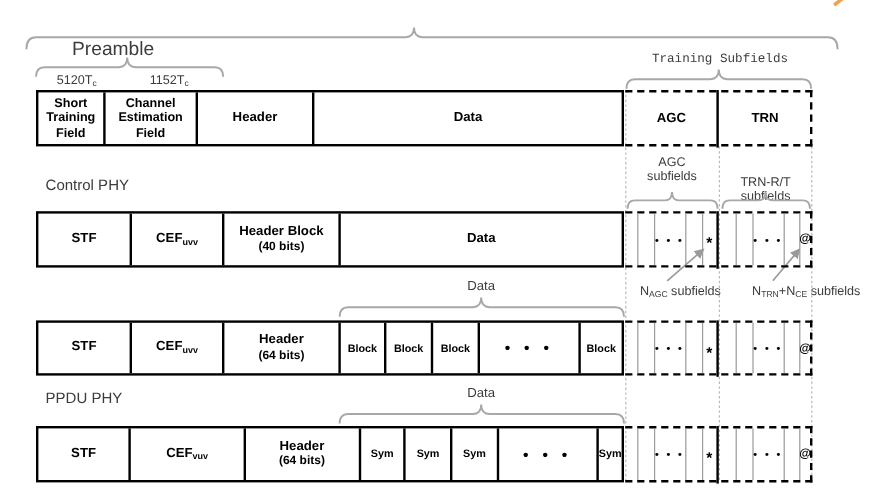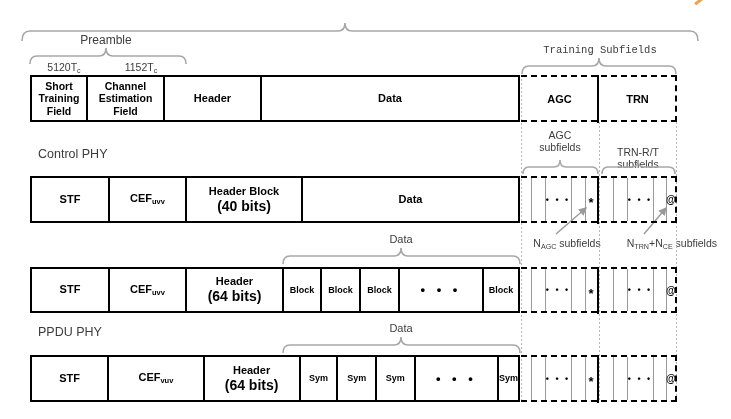--- a/index.html
+++ b/index.html
@@ -6,21 +6,21 @@
   #canvas{position:relative;width:731px;height:419px;background:#fff;overflow:hidden;
           font-family:"Liberation Sans","DejaVu Sans",sans-serif;}
   .lbl{position:absolute;color:#3c3c3c;font-size:12.5px;white-space:nowrap;}
   .small-lbl{position:absolute;color:#3c3c3c;font-size:10.5px;text-align:center;}
   .pre{white-space:pre-line;}
   sub{font-size:0.68em;vertical-align:-0.25em;}
   .box-row{position:absolute;border:2px solid #000;background:#fff;display:flex;box-sizing:border-box;z-index:2;}
   .cell{display:flex;flex-direction:column;align-items:center;justify-content:center;text-align:center;
         font-weight:bold;color:#000;font-size:11px;box-sizing:border-box;line-height:1.2;}
   .cell.bl{border-left:2px solid #000;}
-  .cell .note{font-size:14px;font-weight:bold;}
+  .cell .note{font-size:10px;font-weight:bold;}
   .cell.tri{font-size:10.5px;line-height:1.18;}
   .cell.small{font-size:9px;}
   .cell.wdots{font-size:13px;letter-spacing:4px;}
   .dashed-sec{position:absolute;left:521px;width:156px;border:2.5px dashed #000;border-left:none;
               box-sizing:border-box;background:transparent;z-index:2;}
   .vline{position:absolute;top:0;bottom:0;width:1px;background:#9a9a9a;}
   .vdiv{position:absolute;top:-2.5px;bottom:-2.5px;width:2px;background:#000;}
   .sym{position:absolute;top:0;bottom:0;display:flex;align-items:center;justify-content:center;
        font-weight:bold;color:#000;}
   .sym.dots{font-size:9px;letter-spacing:2px;}
@@ -60,21 +60,21 @@
     </g>
 
     <g stroke="#9a9a9a" stroke-width="1.4">
       <line x1="556" y1="234" x2="586" y2="208" marker-end="url(#ah)"></line>
       <line x1="644" y1="234" x2="666" y2="208" marker-end="url(#ah)"></line>
     </g>
   </svg>
 
   <div class="artifact" style="background:#f2a14e"></div>
 
-  <div class="lbl" style="left:60px;top:33px;width:92px;text-align:center;font-size:12px;">Preamble</div>
+  <div class="lbl" style="left:60px;top:33px;width:92px;text-align:left;font-size:16px;">Preamble</div>
   <div class="small-lbl" style="left:33px;top:61px;width:62px;"><span>5120T</span><sub>c</sub></div>
   <div class="small-lbl" style="left:110px;top:61px;width:62px;"><span>1152T</span><sub>c</sub></div>
   <div class="small-lbl" style="left:524px;top:44px;width:152px;font-family:Liberation Mono, monospace;">Training Subfields</div>
 
   <div class="box-row" style="left:30px;top:75px;width:490px;height:47px;">
     <div class="cell tri pre" style="width:54px;">Short
 Training
 Field</div>
     <div class="cell tri pre bl" style="width:77px;">Channel
 Estimation
@@ -92,21 +92,21 @@
 subfields</div>
   <div class="small-lbl pre" style="left:599px;top:146px;width:78px;line-height:1.15;">TRN-R/T
 subfields</div>
 
   <div class="lbl" style="left:38px;top:147px;">Control PHY</div>
   <div class="box-row" style="left:30px;top:176px;width:490px;height:47px;">
     <div class="cell" style="width:76px;">STF</div>
     <div class="cell bl" style="width:77px;">
         <span><span>CEF</span><sub>uvv</sub></span>
       </div>
-    <div class="cell bl" style="width:116px;">
+    <div class="cell bl" style="width:97px;">
       <span>Header Block</span>
       <span class="note">(40 bits)</span>
     </div>
     <div class="cell bl" style="flex:1;">Data</div>
   </div>
   <div class="dashed-sec" style="top:176px;height:47px;">
     <div class="vline" style="left:10px;"></div>
     <div class="vline" style="left:24px;"></div>
     <div class="vline" style="left:50px;"></div>
     <div class="vline" style="left:64px;"></div>

